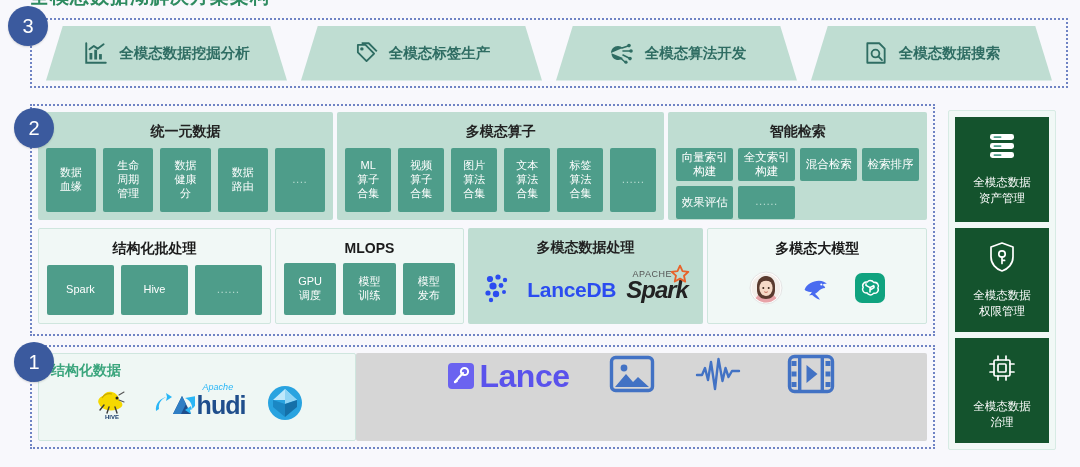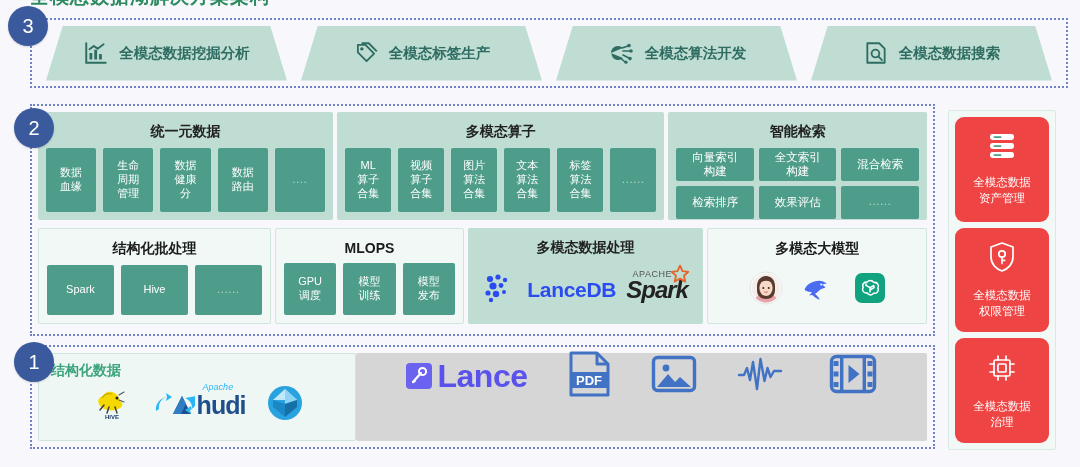--- a/index.html
+++ b/index.html
@@ -64,42 +64,42 @@
   .chips { display: flex; gap: 7px; width: 100%; flex: 1; }
   .chip {
     background: #4e9d8a; color: #fff; border-radius: 2px;
     display: flex; align-items: center; justify-content: center; text-align: center;
     font-size: 11px; line-height: 1.25; flex: 1; padding: 2px;
   }
   .chip.wide { font-size: 11.5px; }
   .chip.dots { color: #bfe0d6; letter-spacing: 1px; font-size: 10px; }
 
   
-  .grid23 { display: grid; grid-template-columns: repeat(3,1fr); grid-template-rows: 1fr 1fr;
+  .grid23 { display: grid; grid-template-columns: repeat(4,1fr); grid-template-rows: 1fr 1fr;
             gap: 5px; width: 100%; flex: 1; }
 
   .logo-row { display: flex; align-items: center; justify-content: center; gap: 10px; width: 100%; flex: 1; }
 
   
   #layer1 { left: 30px; top: 345px; width: 905px; height: 104px; }
   .l1-inner { position: absolute; inset: 6px; display: flex; }
   .l1-box { border-radius: 2px; padding: 8px 12px; position: relative; }
   .l1-box.struct { background: #eff7f4; border: 1px solid #cfe6de; width: 318px; }
   .l1-box.unstruct { background: #d6d6d6; flex: 1; }
   .l1-label { font-size: 14px; font-weight: bold; color: #3aa57c; }
   .l1-label.grey { color: #3c8c6e; }
   .l1-logos { display: flex; align-items: center; justify-content: center; gap: 18px; margin-top: 2px; height: 46px; }
   .l1-logos.left { justify-content: center; gap: 22px; }
 
   
   #sidebar { position: absolute; left: 948px; top: 110px; width: 108px; height: 340px;
              background: #f1f8f6; border: 1px solid #d7ebe4; border-radius: 2px;
              display: flex; flex-direction: column; justify-content: space-between; padding: 6px; }
   .side-card {
-    background: #ef4444; color: #fff; border-radius: 9px; flex: 1;
+    background: #14532d; color: #fff; border-radius: 0; flex: 1;
     display: flex; flex-direction: column; align-items: center; justify-content: center;
     gap: 10px; margin-bottom: 6px; padding: 6px 2px;
   }
   .side-card:last-child { margin-bottom: 0; }
   .side-label { font-size: 11.5px; line-height: 1.4; text-align: center; white-space: pre-line; }
 </style>
 </head>
 <body>
 
 <div id="stage">
@@ -368,28 +368,20 @@
           <span style="display:flex;align-items:center;gap:6px">
             <svg width="26" height="26" viewBox="0 0 26 26">
               <rect x="0" y="0" width="26" height="26" rx="4" fill="#6b63f0"></rect>
               <path d="M7 19l8-9" stroke="#fff" stroke-width="2.2" stroke-linecap="round"></path>
               <circle cx="16.5" cy="8.5" r="3.6" fill="none" stroke="#fff" stroke-width="2"></circle>
               <path d="M7 19l1.8-1" stroke="#fff" stroke-width="2.2" stroke-linecap="round"></path>
             </svg>
             <span style="font-size:32px;font-weight:bold;color:#5a52ec;letter-spacing:-.5px">Lance</span>
           </span>
 
-          <span style="position:relative;display:inline-block">
-            <svg width="44" height="48" viewBox="0 0 44 48">
-              <path d="M4 3h26l11 11v31H4z" fill="none" stroke="#4272c4" stroke-width="3" stroke-linejoin="round"></path>
-              <path d="M30 3v11h11" fill="none" stroke="#4272c4" stroke-width="3" stroke-linejoin="round"></path>
-              <rect x="3" y="22" width="38" height="16" fill="#4272c4"></rect>
-              <text x="22" y="35" font-size="13" font-weight="bold" fill="#fff" text-anchor="middle" font-family="Liberation Sans, sans-serif">PDF</text>
-            </svg>
-          </span>
 
           <span>
             <svg width="46" height="42" viewBox="0 0 46 42">
               <rect x="2.5" y="4.5" width="41" height="33" rx="4" fill="none" stroke="#4272c4" stroke-width="3.4"></rect>
               <circle cx="15" cy="15" r="3.4" fill="#4272c4"></circle>
               <path d="M6 34l11-13 7 8 5-5 11 10z" fill="#4272c4"></path>
             </svg>
           </span>
 
           <span>

